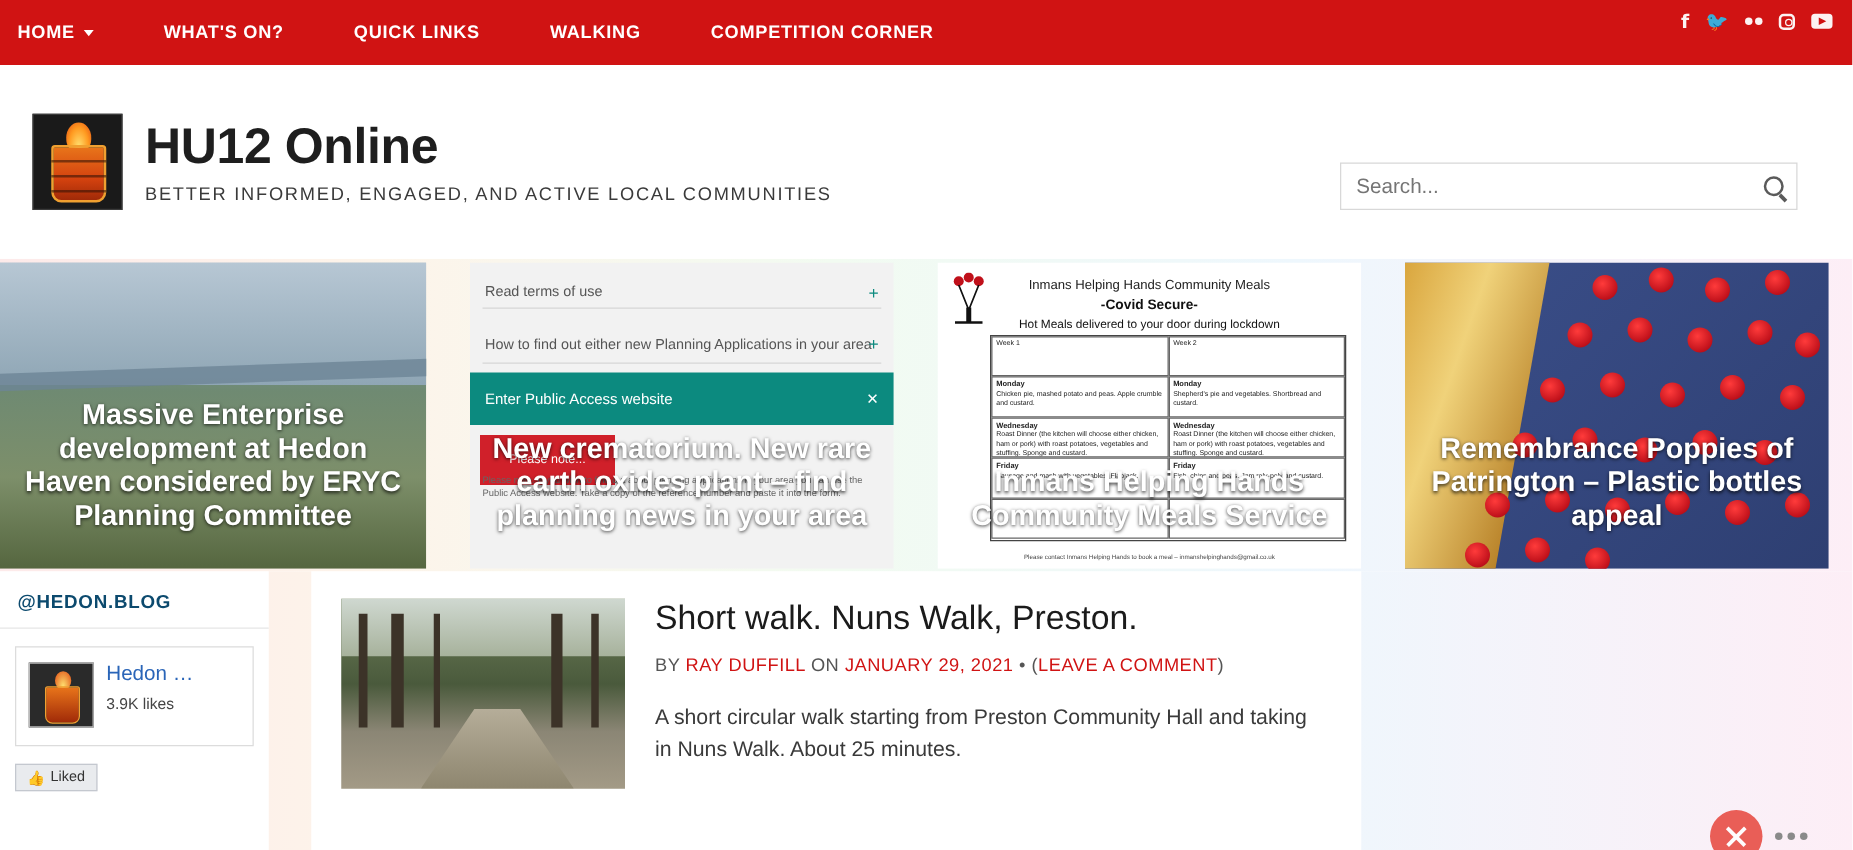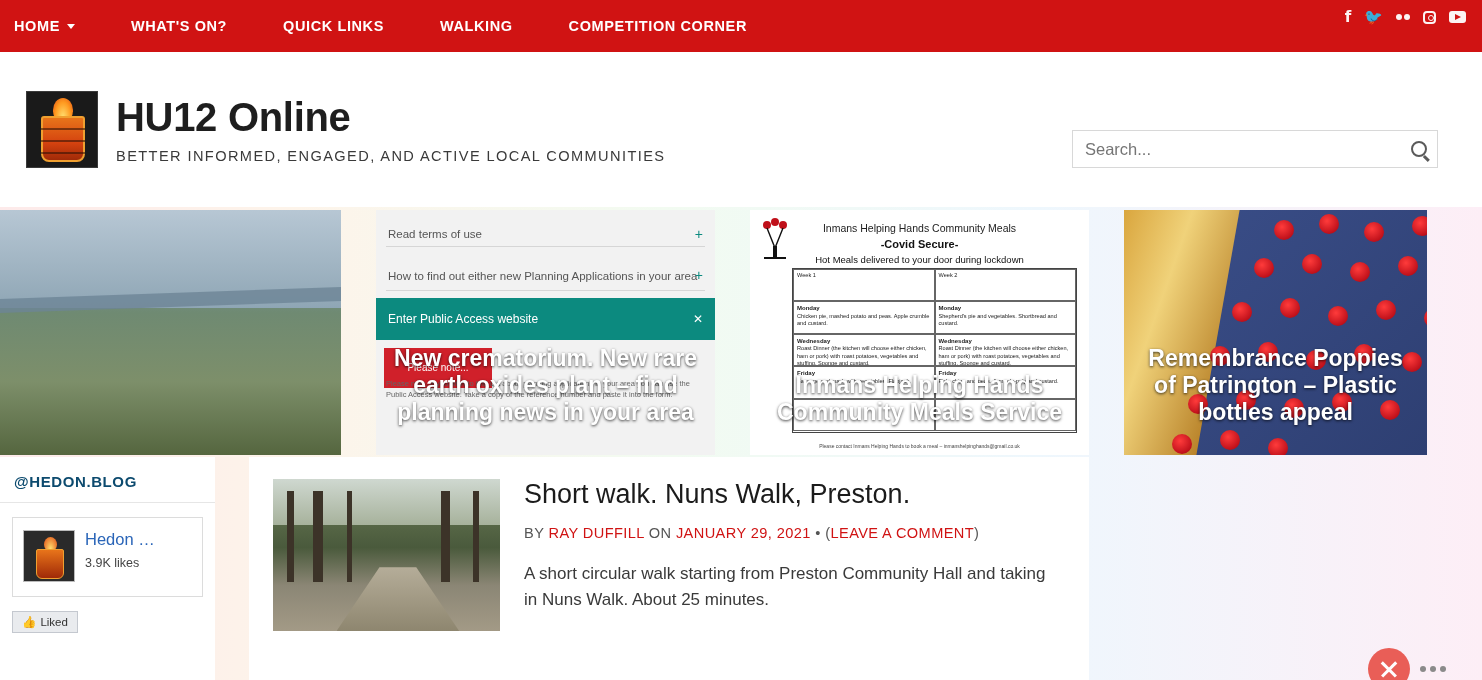--- a/index.html
+++ b/index.html
@@ -188,21 +188,21 @@
     font-size: 23px;
     font-weight: bold;
     line-height: 1.18;
     text-align: center;
     padding: 0 12px;
     text-shadow: 0 1px 3px rgba(0,0,0,.75);
   }
   .fcard.c1 { width: 341px; margin-left: 0; }
   .fcard.c2 { width: 339px; }
   .fcard.c3 { width: 339px; }
-  .fcard.c4 { width: 303px; }
+  .fcard.c4 { width: 339px; }
 
   
   .img-aerial {
     position: absolute; inset: 0;
     background:
       linear-gradient(180deg, #9fb3c4 0%, #7e97ab 18%, #6f8a72 42%, #7d8f6a 70%, #55663f 100%);
   }
   .img-aerial:before {
     content:""; position:absolute; left:0; top:0; width:100%; height:40%;
     background: linear-gradient(180deg,#b7c7d4,#8fa6b5);
@@ -423,20 +423,21 @@
   <div class="searchbox">
     <input type="text" placeholder="Search..." style="">
     <span class="search-icon"></span>
   </div>
 </div>
 
 <div class="features">
 
   <div class="fcard c1">
     <div class="img-aerial"></div>
+    <div class="overlay-title">Massive Enterprise development at Hedon Haven considered by ERYC Planning Committee</div>
   </div>
 
   <div class="fcard c2">
     <div class="img-planning">
       <div class="pl-txt" style="left:12px; top:18px;">Read terms of use</div>
       <div class="pl-plus" style="top:16px">+</div>
       <div class="pl-row" style="top:36px"></div>
       <div class="pl-txt" style="left:12px; top:60px;">How to find out either new Planning Applications in your area</div>
       <div class="pl-plus" style="top:57px">+</div>
       <div class="pl-row" style="top:80px"></div>

